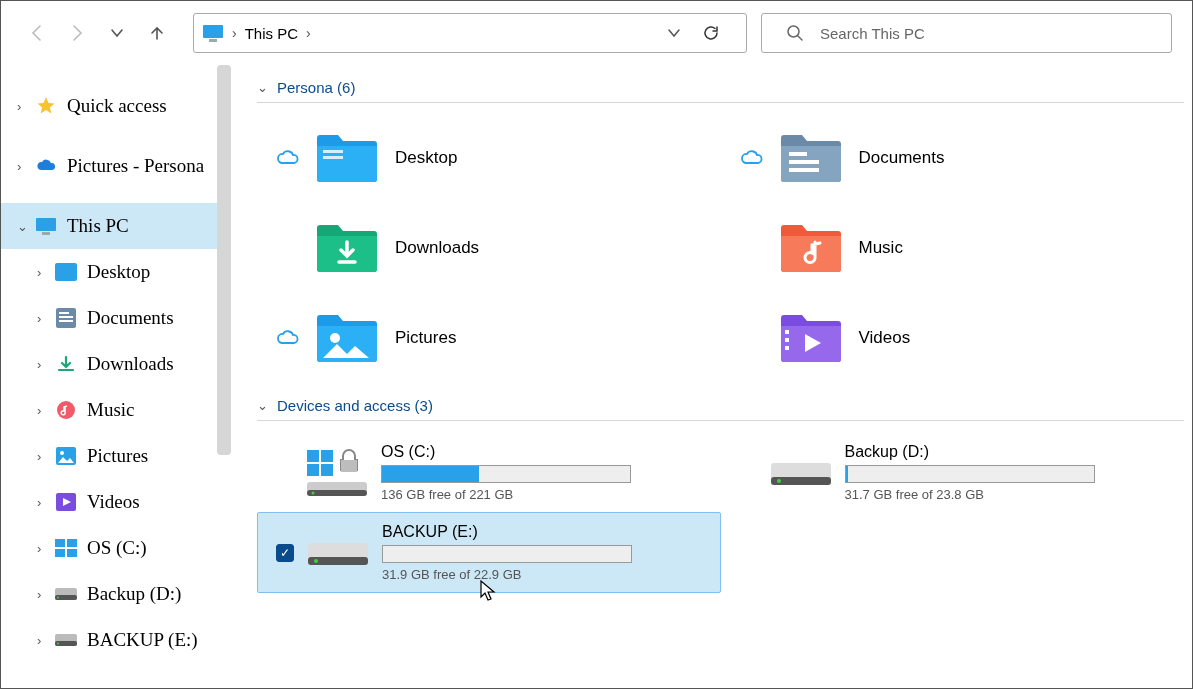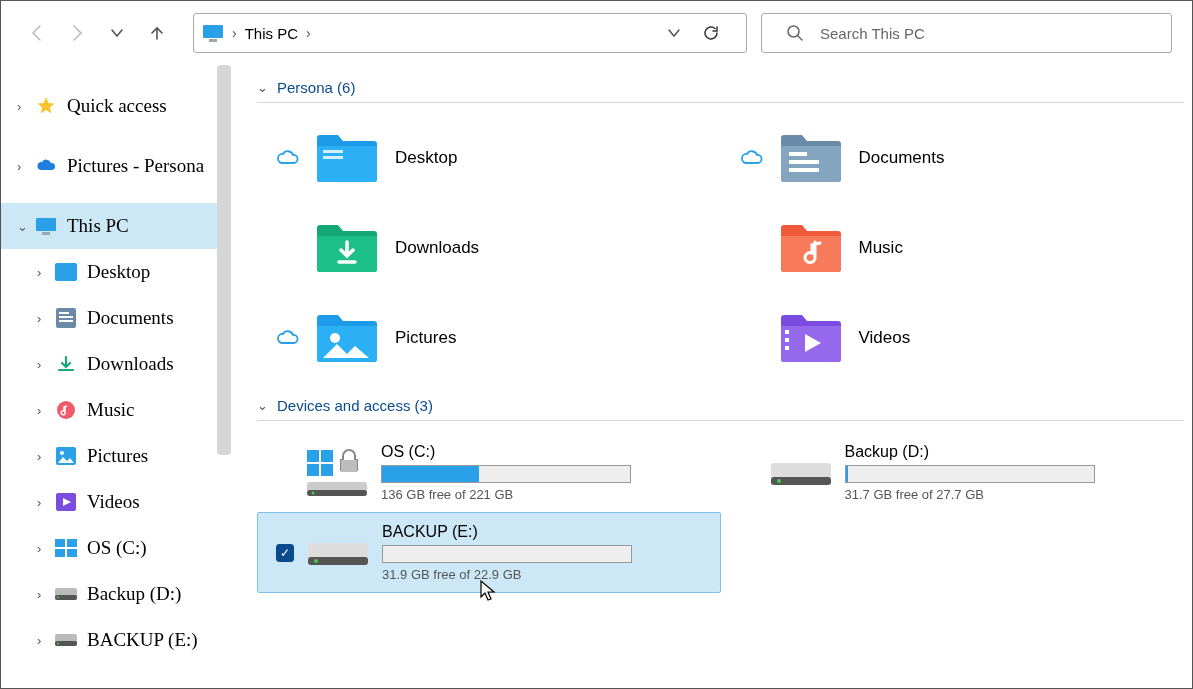--- a/index.html
+++ b/index.html
@@ -430,21 +430,21 @@
               <rect x="2" y="8" width="60" height="22" rx="3" fill="#ddd"></rect>
               <rect x="2" y="22" width="60" height="8" rx="3" fill="#555"></rect>
               <circle cx="10" cy="26" r="2" fill="#4c4"></circle>
             </svg>
         </span>
         <div class="meta">
           <span class="name">Backup (D:)</span>
           <div class="bar">
               <div class="fill" style="width:1%"></div>
             </div>
-          <span class="free">31.7 GB free of 27.7 GB</span>
+          <span class="free">31.7 GB free of 23.8 GB</span>
         </div>
       </div>
 
       <div class="drive-item sel">
         <span class="chk">
           <span class="chkbox on">✓</span>
         </span>
         <span class="drv-icon">
           <svg width="66" height="36" viewBox="0 0 66 36">
               <rect x="2" y="8" width="60" height="22" rx="3" fill="#ddd"></rect>

